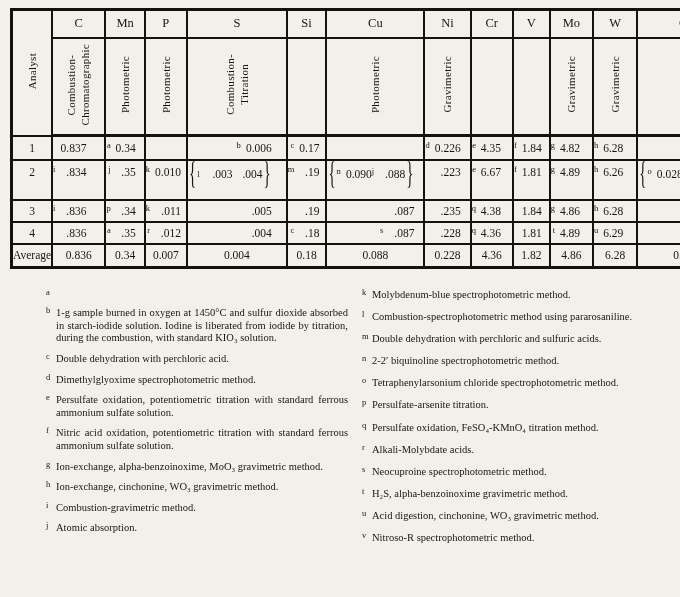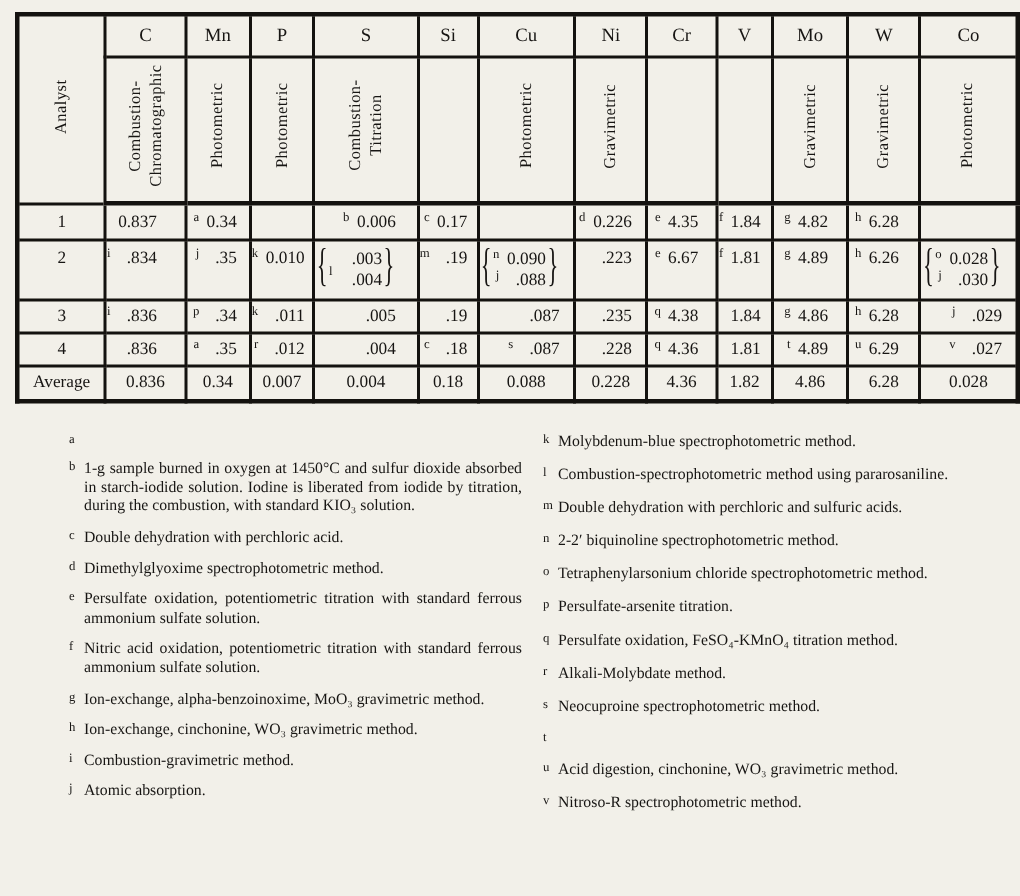--- a/index.html
+++ b/index.html
@@ -58,21 +58,21 @@
   td.c6 { padding-right:9px; }  td.c6 .val { min-width:30px; }
   td.c7 { padding-right:11px; } td.c7 .val { min-width:24px; }
   td.c8 { padding-right:7px; }  td.c8 .val { min-width:24px; }
   td.c9 { padding-right:12px; } td.c9 .val { min-width:24px;text-align:right; }
   td.c10 { padding-right:13px; } td.c10 .val { min-width:24px; }
   td.c11 { padding-right:9px; }  td.c11 .val { min-width:30px; }
 
   
   .bracebox { display:flex; justify-content:flex-end; align-items:center; }
   .brace { display:inline-block; font-size:15px; transform:scaleY(2.05); margin:0 1px; }
-  .blines { display:flex; flex-direction:column; }
+  .blines { display:flex; flex-direction:row; }
   .bline { display:flex; justify-content:flex-end; align-items:baseline; line-height:1.22; }
   .sup.pre { align-self:center; top:0; margin-right:3px; }
 
   
   tfoot td { border-top:3px solid #14120f; height:24px; font-size:11.5px; text-align:center; }
 
   
   .footnotes { position:absolute; left:0; top:289px; width:680px; display:flex; }
   .fn-col { width:302px; }
   .fn-col.left { margin-left:46px; }
@@ -534,28 +534,29 @@
         <div class="fn">
           <span class="fn-letter">p</span>
           <span class="fn-text">Persulfate-arsenite titration.</span>
         </div>
         <div class="fn">
           <span class="fn-letter">q</span>
           <span class="fn-text">Persulfate oxidation, FeSO₄-KMnO₄ titration method.</span>
         </div>
         <div class="fn">
           <span class="fn-letter">r</span>
-          <span class="fn-text">Alkali-Molybdate method.</span>
+          <span class="fn-text">Alkali-Molybdate acids.</span>
         </div>
         <div class="fn">
           <span class="fn-letter">s</span>
           <span class="fn-text">Neocuproine spectrophotometric method.</span>
         </div>
         <div class="fn">
           <span class="fn-letter">t</span>
+          <span class="fn-text">H₂S, alpha-benzoinoxime gravimetric method.</span>
         </div>
         <div class="fn">
           <span class="fn-letter">u</span>
           <span class="fn-text">Acid digestion, cinchonine, WO₃ gravimetric method.</span>
         </div>
         <div class="fn">
           <span class="fn-letter">v</span>
           <span class="fn-text">Nitroso-R spectrophotometric method.</span>
         </div>
       </div>

